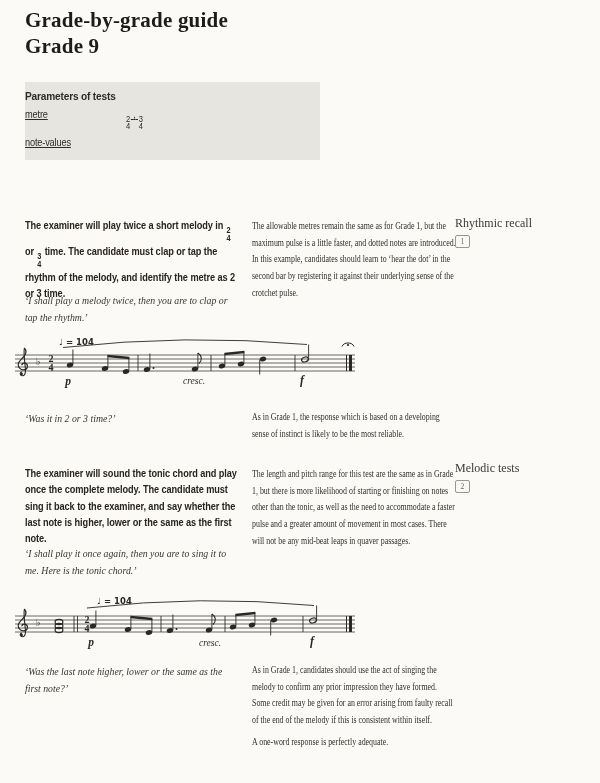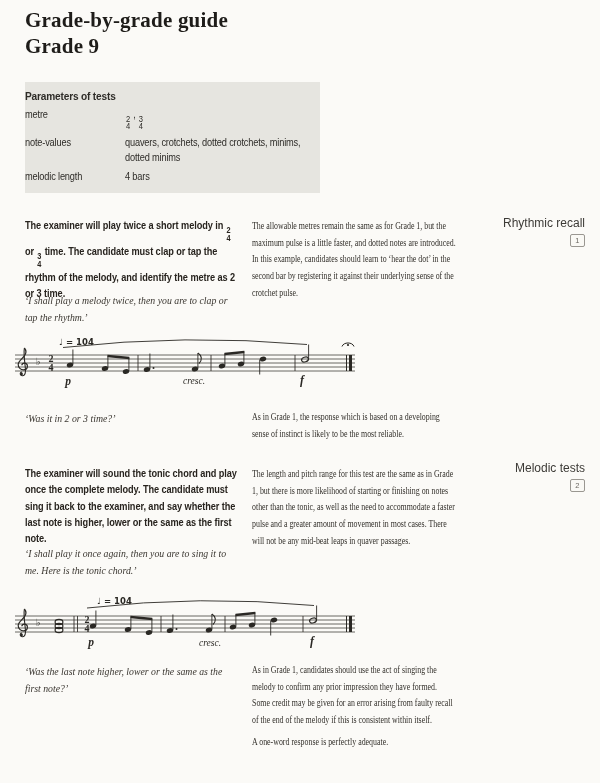--- a/index.html
+++ b/index.html
@@ -7,35 +7,35 @@
         font-family:"Liberation Serif","DejaVu Serif",serif;color:#2f2b26;}
   .abs{position:absolute;}
   h1.title{margin:0;font-family:"Liberation Serif",serif;font-weight:bold;
            font-size:21px;letter-spacing:0.2px;color:#1e1c19;}
   
   .params-box{left:25px;top:70px;width:295px;background:#e6e5e0;
               padding:8px 10px 10px 0;box-sizing:border-box;
               font-family:"Liberation Sans","DejaVu Sans",sans-serif;
               font-size:10.5px;letter-spacing:-0.2px;color:#2e2c28;margin-top:12px;}
   .params-heading{font-weight:bold;font-size:11.5px;margin-bottom:4px;}
-  .param-row{display:grid;grid-template-columns:100px 1fr;margin-top:5px;line-height:1.35;}
+  .param-row{display:grid;grid-template-columns:100px 1fr;margin-top:5px;line-height:1.35;text-decoration:underline;}
   .sx{display:inline-block;transform:scaleX(0.88);transform-origin:0 50%;white-space:nowrap;}
   .frac{display:inline-flex;flex-direction:column;text-align:center;
         font-size:0.82em;line-height:0.85;vertical-align:-0.45em;margin:0 1px;}
   
   .brief{left:25px;width:270px;font-family:"Liberation Sans","DejaVu Sans",sans-serif;
          font-weight:bold;font-size:11.5px;line-height:1.42;letter-spacing:-0.1px;
          color:#28241f;transform:scaleX(0.80);transform-origin:0 0;}
   .brief .frac{font-size:0.8em;}
   .script-quote{left:25px;width:234px;font-style:italic;font-size:11px;line-height:1.5;
          color:#3a3630;transform:scaleX(0.89);transform-origin:0 0;}
   .commentary{left:252px;width:280px;font-size:10.8px;line-height:1.55;color:#33302b;
          transform:scaleX(0.73);transform-origin:0 0;}
-  .margin-note{right:15px;width:130px;text-align:right;
-         font-family:Liberation Sans, sans-serif;
+  .margin-note{right:15px;width:130px;text-align:left;
+         font-family:Liberation Serif, serif;
          font-size:12px;color:#3c3a36;}
   .numbox{display:inline-block;border:1px solid #9a9791;border-radius:2px;
          padding:0 4.5px;font-size:7.5px;line-height:1.5;color:#6a6760;
          background:#faf9f5;margin-top:4px;}
   svg.staff{position:absolute;}
   svg .nl{stroke:#45423e;stroke-width:0.8;}
   svg .bl{stroke:#35322e;stroke-width:0.9;}
   svg .stem{stroke:#2a2824;stroke-width:0.9;}
   svg .ink{fill:#2a2824;}
   svg .open{fill:none;stroke:#2a2824;stroke-width:1.2;}
@@ -58,28 +58,20 @@
       <span class="sx"><span class="frac">
             <span>2</span>
             <span>4</span>
           </span>&nbsp;<span>,</span>&nbsp;<span class="frac">
             <span>3</span>
             <span>4</span>
           </span></span>
     </div>
     <div class="param-row">
       <span class="sx">note-values</span>
-      <span>
-        <span class="sx">quavers, crotchets, dotted crotchets, minims,</span><br>
-        <span class="sx">dotted minims</span>
-      </span>
-    </div>
-    <div class="param-row">
-      <span class="sx">melodic length</span>
-      <span class="sx">4 bars</span>
     </div>
   </div>
 
   <div class="abs brief" style="top:217px;">
     <span>The examiner will play twice a short melody in</span>
     <span class="frac">
         <span>2</span>
         <span>4</span>
       </span>
     <span>or</span>

